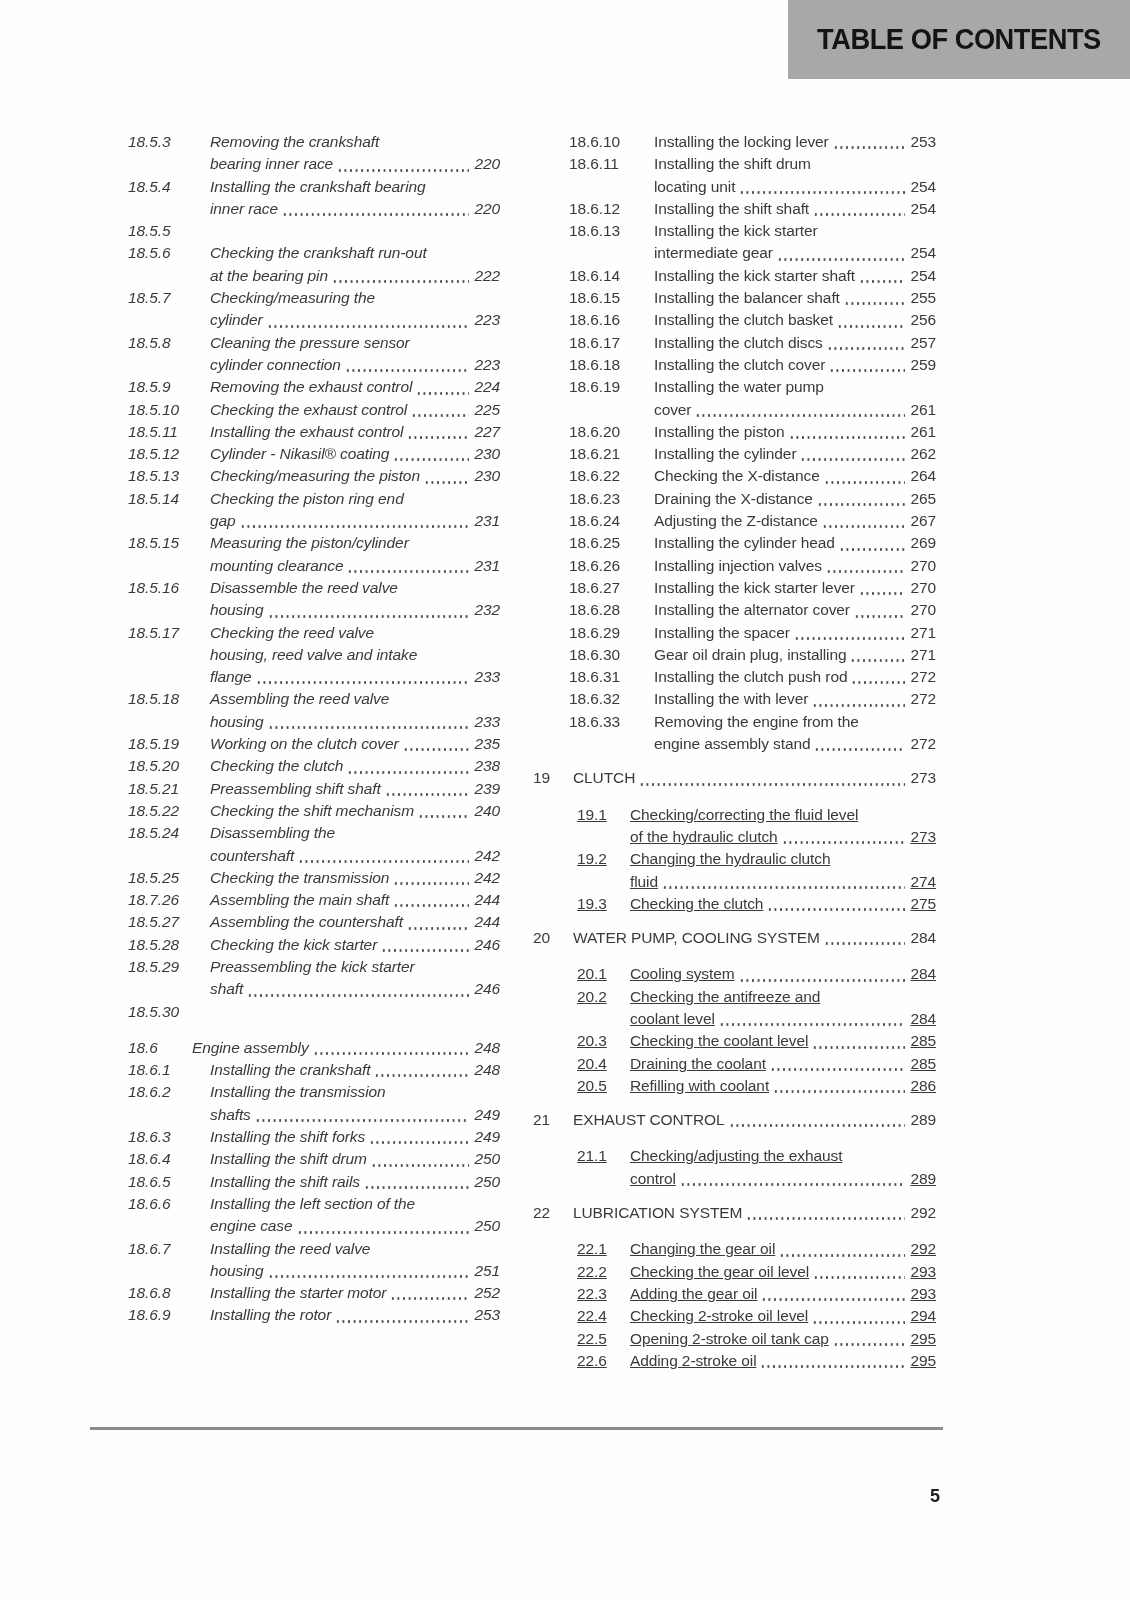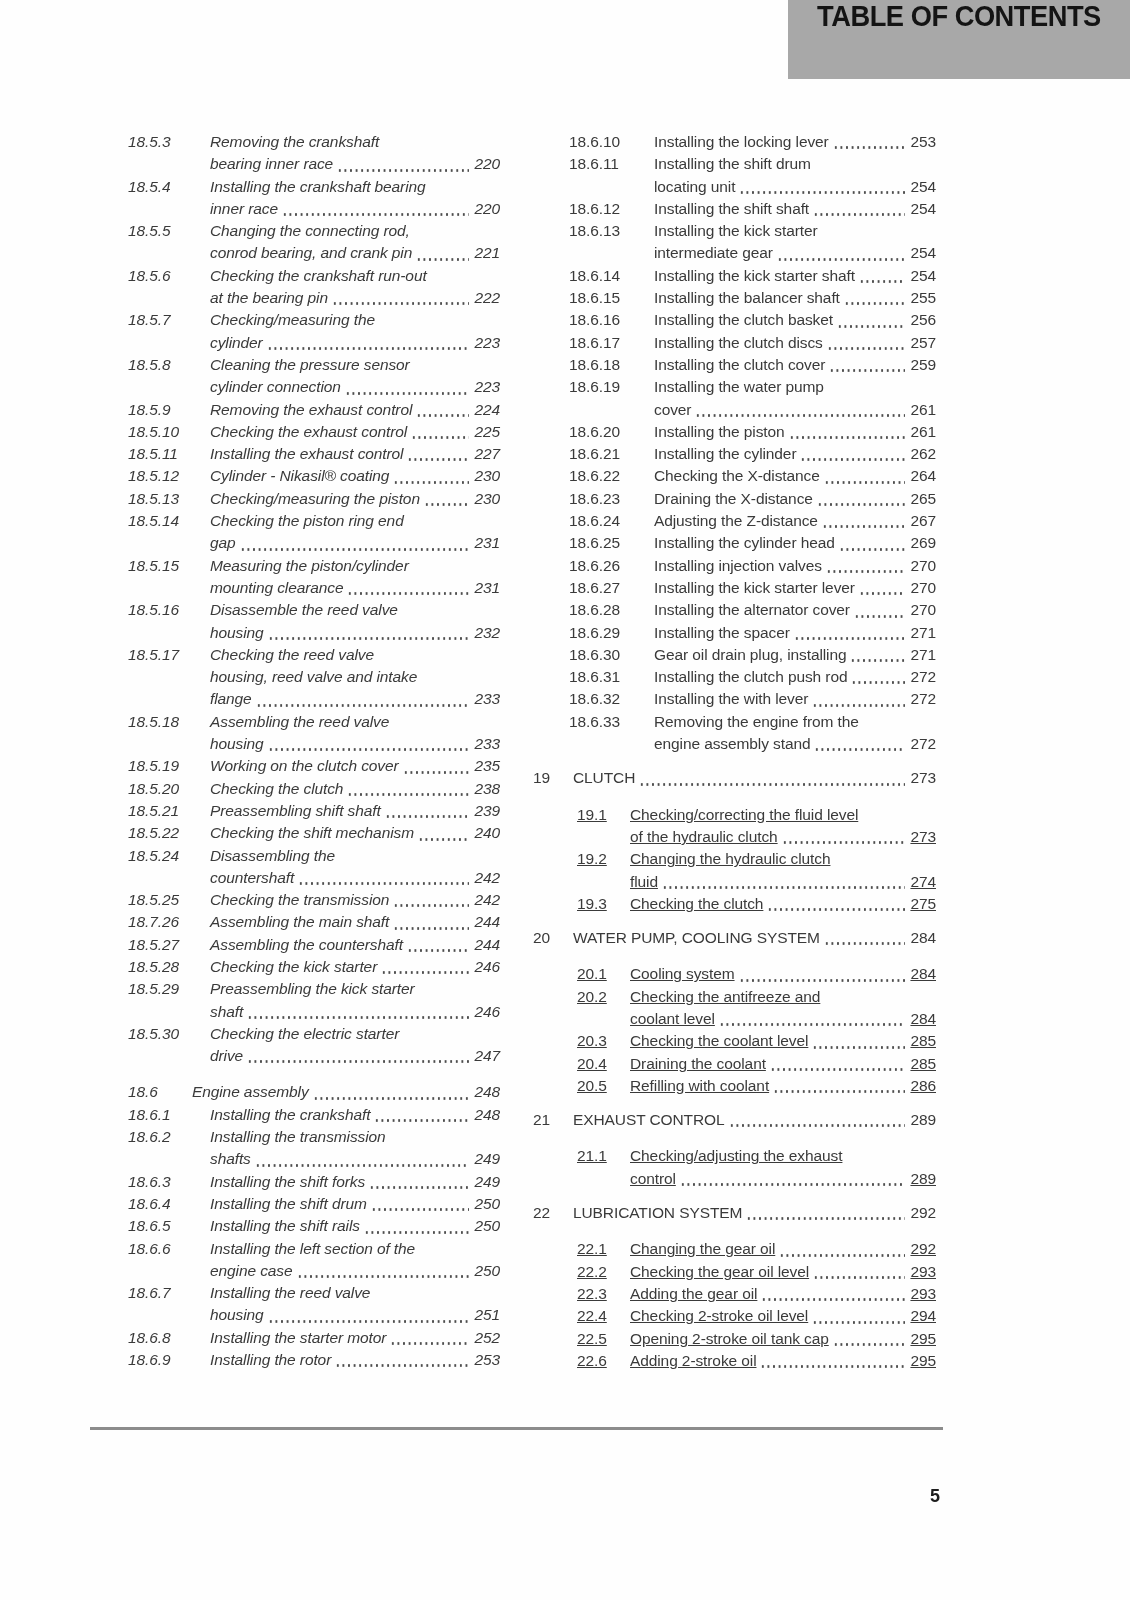--- a/index.html
+++ b/index.html
@@ -3,21 +3,21 @@
 <meta charset="utf-8">
 <style>
   html,body{margin:0;padding:0;background:#e8e8e8;}
   .page{
     position:relative;width:1130px;height:1600px;background:#fefefe;
     font-family:"Liberation Sans",sans-serif;color:#3a3a3a;
     font-size:15.5px;letter-spacing:-0.1px;overflow:hidden;
   }
   .header-box{
     position:absolute;left:788px;top:0;width:342px;height:79px;
-    display:flex;align-items:flex-start;justify-content:center;
+    display:flex;align-items:center;justify-content:center;
   }
   .header-title{
     font-weight:700;font-size:29px;color:#141414;white-space:nowrap;
     transform:scaleX(0.94);letter-spacing:-0.5px;
   }
   .col{position:absolute;top:131px;}
   .col-left{left:128px;width:372px;font-style:italic;}
   .col-right{left:533px;width:403px;}
   .entry{display:flex;align-items:flex-start;}
   .num{flex:0 0 82px;white-space:nowrap;line-height:22.3px;}
@@ -74,28 +74,20 @@
       <div class="tline">Installing the crankshaft bearing</div>
           <span class="lastline">
         <span class="ttext">inner race</span>
         <span class="leader"></span>
         <span class="pagenum">220</span>
       </span>
     </span>
   </div>
       <div class="entry lv-sub">
     <span class="num">18.5.5</span>
-    <span class="body">
-      <div class="tline">Changing the connecting rod,</div>
-          <span class="lastline">
-        <span class="ttext">conrod bearing, and crank pin</span>
-        <span class="leader"></span>
-        <span class="pagenum">221</span>
-      </span>
-    </span>
   </div>
       <div class="entry lv-sub">
     <span class="num">18.5.6</span>
     <span class="body">
       <div class="tline">Checking the crankshaft run-out</div>
           <span class="lastline">
         <span class="ttext">at the bearing pin</span>
         <span class="leader"></span>
         <span class="pagenum">222</span>
       </span>
@@ -326,28 +318,20 @@
       <div class="tline">Preassembling the kick starter</div>
           <span class="lastline">
         <span class="ttext">shaft</span>
         <span class="leader"></span>
         <span class="pagenum">246</span>
       </span>
     </span>
   </div>
       <div class="entry lv-sub">
     <span class="num">18.5.30</span>
-    <span class="body">
-      <div class="tline">Checking the electric starter</div>
-          <span class="lastline">
-        <span class="ttext">drive</span>
-        <span class="leader"></span>
-        <span class="pagenum">247</span>
-      </span>
-    </span>
   </div>
       <div class="entry lv-section">
     <span class="num">18.6</span>
     <span class="body">
       <span class="lastline">
         <span class="ttext">Engine assembly</span>
         <span class="leader"></span>
         <span class="pagenum">248</span>
       </span>
     </span>

